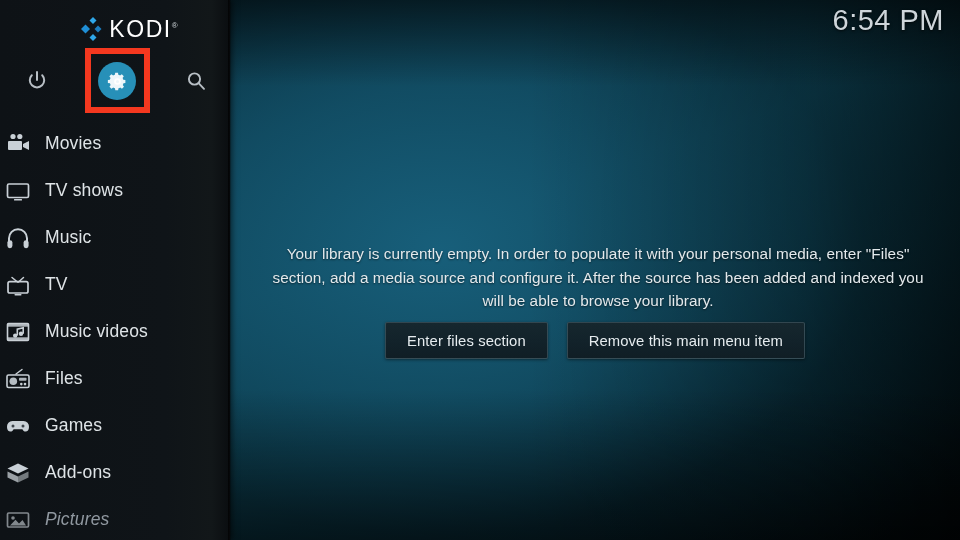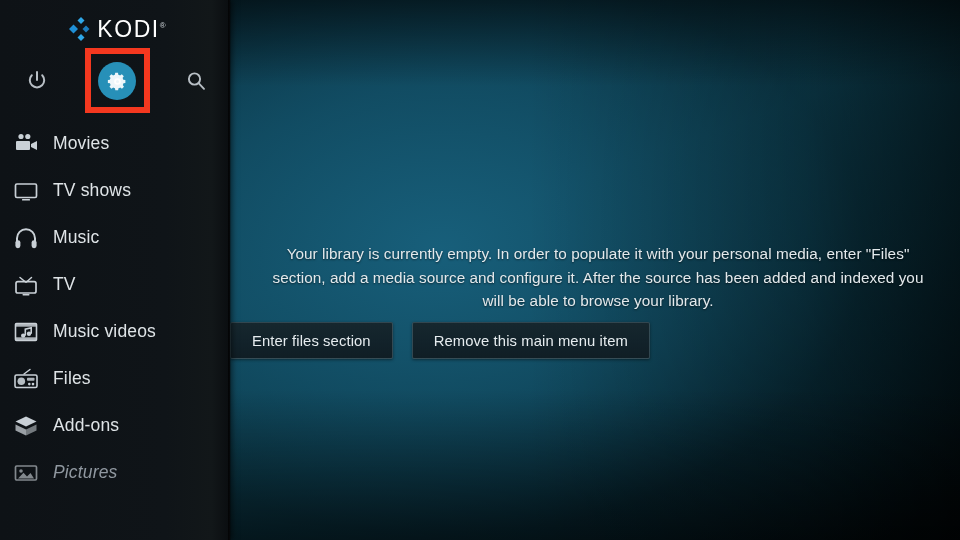--- a/index.html
+++ b/index.html
@@ -58,21 +58,21 @@
   .sidebar-edge {
     position: absolute;
     left: 228px; top: 0;
     width: 3px; height: 540px;
     background: linear-gradient(to right, rgba(0,0,0,0.75), rgba(0,0,0,0.1));
   }
 
   
   .logo-row {
     position: absolute;
-    left: 0; top: 14px;
+    left: 12px; top: 14px;
     width: 230px; height: 30px;
     display: flex;
     align-items: center;
     justify-content: center;
     text-align: center;
   }
   .logo-mark { width: 26px; height: 26px; margin-right: 7px; flex: none; }
   .logo-text {
     color: #ffffff;
     font-size: 23px;
@@ -127,21 +127,21 @@
   
   .menu {
     position: absolute;
     left: 0; top: 120px;
     width: 230px;
   }
   .menu-item {
     height: 47px;
     display: flex;
     align-items: center;
-    padding-left: 11px;
+    padding-left: 3px;
     box-sizing: border-box;
   }
   .menu-icon {
     width: 30px; height: 30px;
     flex: none;
     display: flex;
     align-items: center;
     justify-content: center;
     margin-right: 12px;
   }
@@ -181,20 +181,21 @@
     font-size: 15.3px;
     line-height: 23.5px;
     letter-spacing: 0.05px;
     text-shadow: 0 1px 2px rgba(0,0,0,0.55);
   }
   .btn-row {
     position: absolute;
     left: 0; top: 314px;
     width: 730px;
     display: flex;
+    justify-content: center;
     gap: 19px;
   }
   .btn {
     height: 35px;
     padding: 0 21px;
     display: flex;
     align-items: center;
     justify-content: center;
     background: linear-gradient(to bottom, #16272e 0%, #12222a 55%, #101e25 100%);
     border: 1px solid rgba(130,165,180,0.30);
@@ -208,20 +209,21 @@
   }
 </style>
 </head>
 <body>
 
 <div id="app">
 
   <div class="bg-main"></div>
   <div class="bg-vignette"></div>
 
+  <div class="clock">6:54 PM</div>
 
   <div class="content">
     <div class="empty-msg">Your library is currently empty. In order to populate it with your personal media, enter "Files" section, add a media source and configure it. After the source has been added and indexed you will be able to browse your library.</div>
     <div class="btn-row">
       <div class="btn">Enter files section</div>
       <div class="btn">Remove this main menu item</div>
     </div>
   </div>
 
   <div class="sidebar">
@@ -332,20 +334,30 @@
             <rect x="2" y="9" width="22" height="12.5" rx="1.6" stroke="#c9d0d6" stroke-width="1.6" fill="none"></rect>
             <circle cx="8.3" cy="15.2" r="3.8" fill="#c9d0d6" opacity="0.9"></circle>
             <rect x="14" y="11.8" width="7.5" height="3" rx="0.8" fill="#c9d0d6" opacity="0.85"></rect>
             <circle cx="16.3" cy="18.1" r="1.3" fill="#c9d0d6"></circle>
             <circle cx="20" cy="18.1" r="1.3" fill="#c9d0d6"></circle>
           </svg>
         </span>
         <span class="menu-label">Files</span>
       </div>
 
+      <div class="menu-item">
+        <span class="menu-icon">
+          <svg width="26" height="26" viewBox="0 0 26 26">
+            <path d="M7.5 8 h11 a5.5 5.5 0 0 1 5.5 6 c0 3 -1.6 4.6 -3.4 4.6 c-1.6 0 -2.4 -1.2 -3.2 -2.4 h-8.8 c-0.8 1.2 -1.6 2.4 -3.2 2.4 C3.6 18.6 2 17 2 14 A5.5 5.5 0 0 1 7.5 8 z" fill="#c9d0d6"></path>
+            <circle cx="8" cy="13" r="1.5" fill="#3c434a"></circle>
+            <circle cx="18" cy="13" r="1.5" fill="#3c434a"></circle>
+          </svg>
+        </span>
+        <span class="menu-label">Games</span>
+      </div>
 
       <div class="menu-item">
         <span class="menu-icon">
           <svg width="26" height="26" viewBox="0 0 26 26">
             <polygon points="13,3.5 23.5,8.5 13,13.5 2.5,8.5" fill="#c9d0d6"></polygon>
             <polygon points="2.5,11.5 13,16.5 13,22.5 2.5,17.5" fill="#c9d0d6" opacity="0.75"></polygon>
             <polygon points="23.5,11.5 13,16.5 13,22.5 23.5,17.5" fill="#c9d0d6" opacity="0.55"></polygon>
           </svg>
         </span>
         <span class="menu-label">Add-ons</span>

